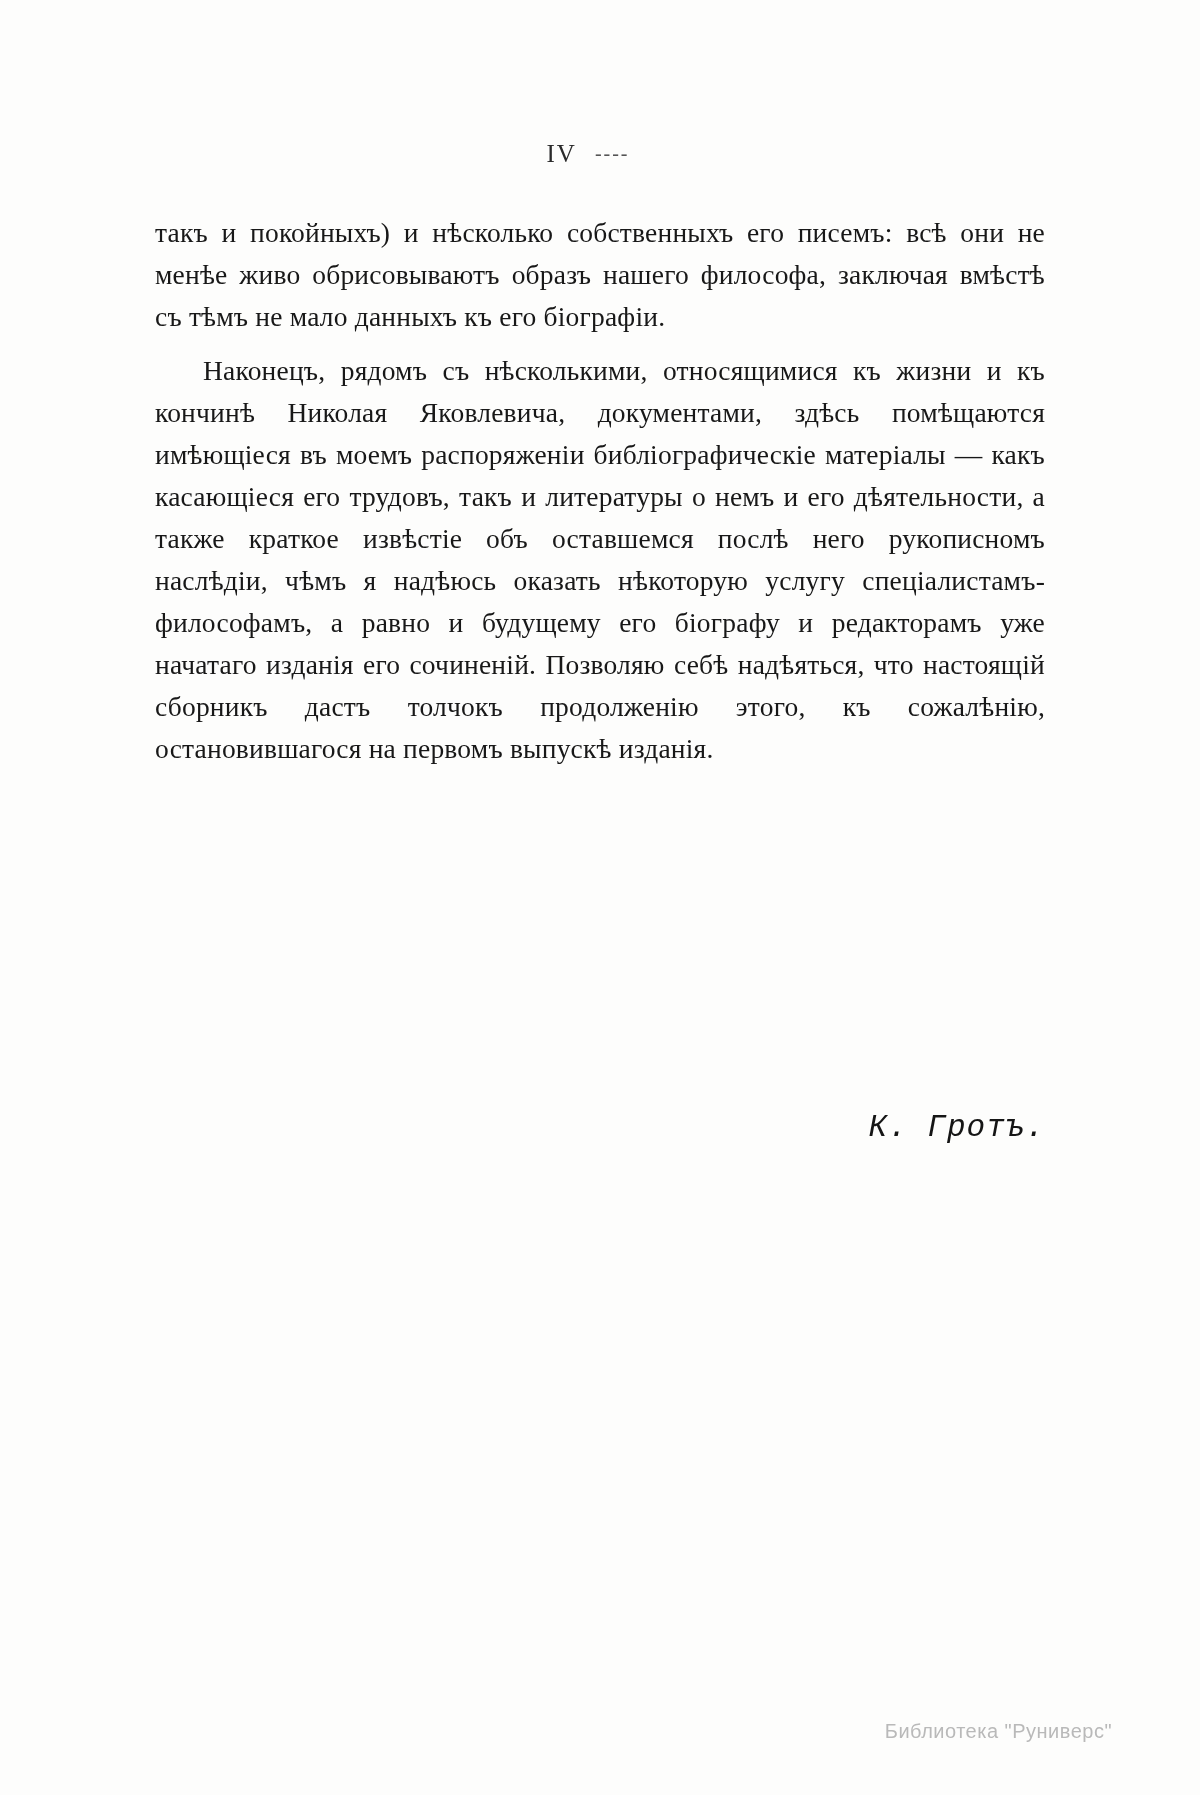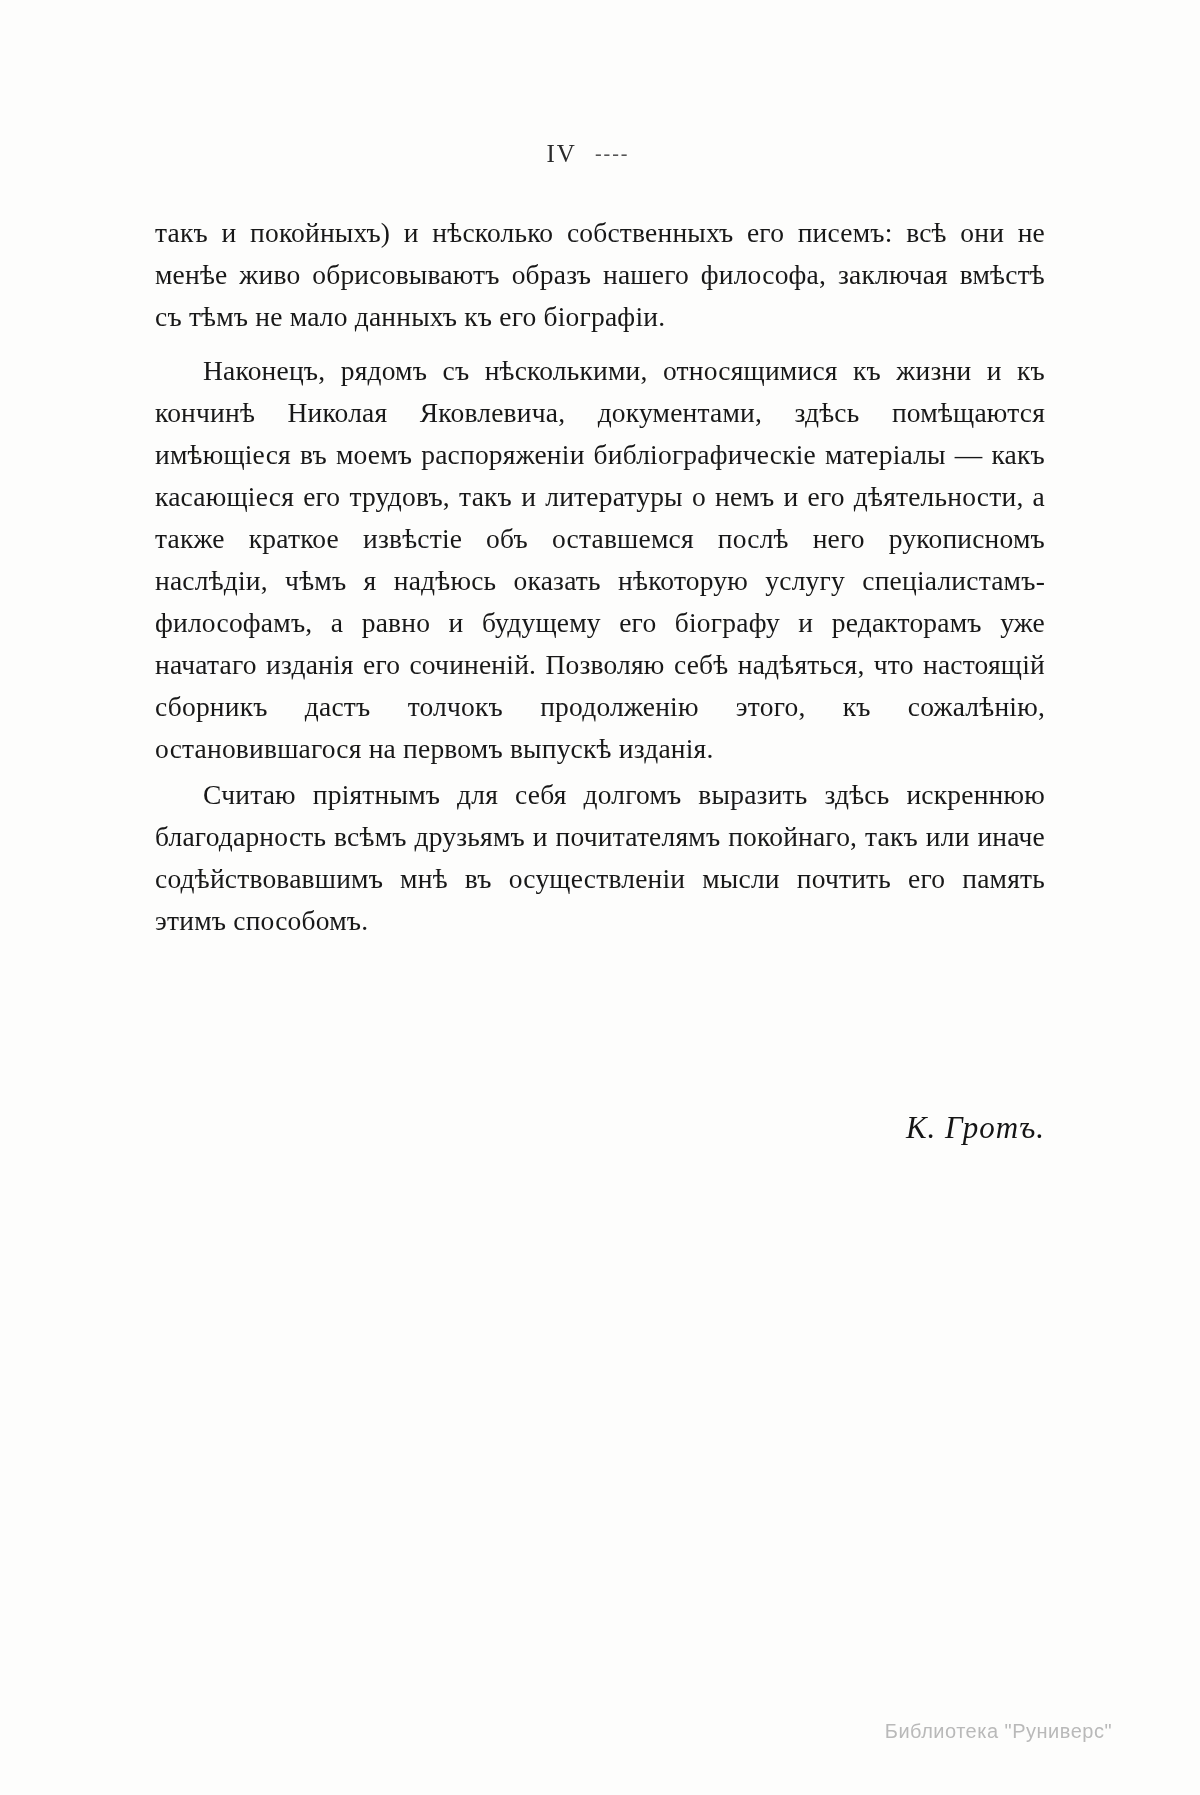--- a/index.html
+++ b/index.html
@@ -67,21 +67,21 @@
     position: absolute;
     top: 1110px;
     left: 155px;
     width: 890px;
     text-align: right;
     padding-right: 48px;
     font-style: italic;
     font-size: 31px;
     letter-spacing: 1px;
     color: #151515;
-    font-family: Liberation Serif, serif;
+    font-family: Liberation Mono, monospace;
   }
   .footer-watermark {
     position: absolute;
     bottom: 52px;
     right: 88px;
     font-size: 20px;
     color: #b9b9b9;
     font-family: "Liberation Sans", sans-serif;
     letter-spacing: 0.5px;
   }
@@ -91,20 +91,19 @@
 
 <div class="page">
 
   <div class="page-number">
     <span>IV</span><span class="dash">----</span>
   </div>
 
   <div class="text-block">
     <p class="para first">такъ и покойныхъ) и нѣсколько собственныхъ его писемъ: всѣ они не менѣе живо обрисовываютъ образъ нашего философа, заключая вмѣстѣ съ тѣмъ не мало данныхъ къ его біографіи.</p>
     <p class="para indent">Наконецъ, рядомъ съ нѣсколькими, относящимися къ жизни и къ кончинѣ Николая Яковлевича, документами, здѣсь помѣщаются имѣющіеся въ моемъ распоряженіи библіографическіе матеріалы — какъ касающіеся его трудовъ, такъ и литературы о немъ и его дѣятельности, а также краткое извѣстіе объ оставшемся послѣ него рукописномъ наслѣдіи, чѣмъ я надѣюсь оказать нѣкоторую услугу спеціалистамъ-философамъ, а равно и будущему его біографу и редакторамъ уже начатаго изданія его сочиненій. Позволяю себѣ надѣяться, что настоящій сборникъ дастъ толчокъ продолженію этого, къ сожалѣнію, остановившагося на первомъ выпускѣ изданія.</p>
-    <p class="para indent">Считаю пріятнымъ для себя долгомъ выразить здѣсь искреннюю благодарность всѣмъ друзьямъ и почитателямъ покойнаго, такъ или иначе содѣйствовавшимъ мнѣ въ осуществленіи мысли почтить его память этимъ способомъ.</p>
   </div>
 
   <div class="signature">К. Гротъ.</div>
 
   <div class="footer-watermark">Библиотека "Руниверс"</div>
 
 </div>
 
 </body></html>

